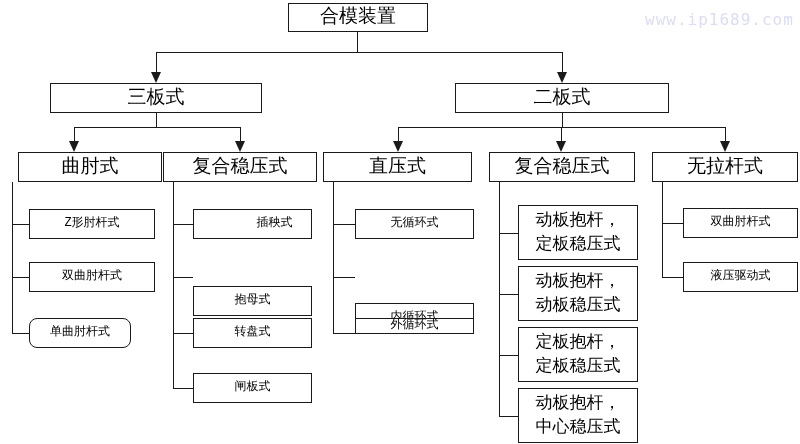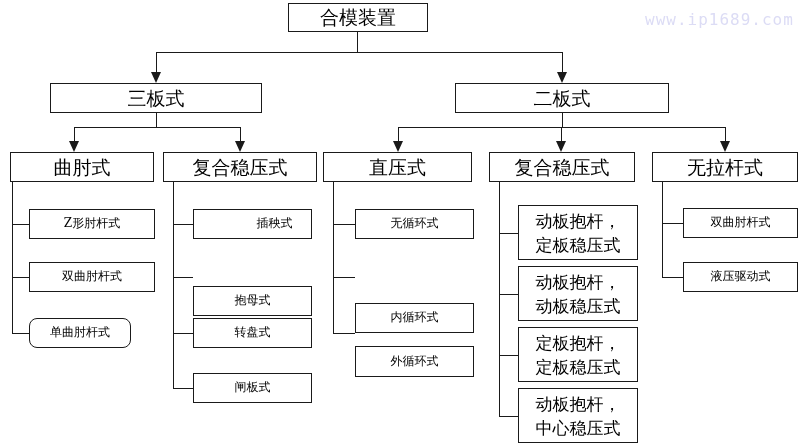--- a/index.html
+++ b/index.html
@@ -16,20 +16,21 @@
     box-sizing:border-box;
     border:1.5px solid #1a1a1a;
     background:#ffffff;
     display:flex;
     align-items:center;
     justify-content:center;
     text-align:left;
     font-size:19px;
     line-height:1.1;
     white-space:nowrap;
+    font-family:Liberation Mono, monospace;
   }
   .node.leaf{font-size:12px;}
   .node.twoline{
     flex-direction:column;
     font-size:17px;
     line-height:24px;
     justify-content:center;
   }
   .ln{position:absolute;background:#1a1a1a;}
   .arrow{
@@ -53,38 +54,38 @@
 
 <div id="canvas">
 
   <div class="watermark">www.ip1689.com</div>
 
   <div class="node" style="left:288px;top:3px;width:140px;height:29px;">合模装置</div>
 
   <div class="node" style="left:50px;top:83px;width:212px;height:30px;">三板式</div>
   <div class="node" style="left:455px;top:83px;width:214px;height:30px;">二板式</div>
 
-  <div class="node" style="left:10px;top:152px;width:144px;height:30px;">曲肘式</div>
+  <div class="node" style="left:18px;top:152px;width:144px;height:30px;">曲肘式</div>
   <div class="node" style="left:163px;top:152px;width:154px;height:30px;">复合稳压式</div>
   <div class="node" style="left:323px;top:152px;width:149px;height:30px;">直压式</div>
   <div class="node" style="left:489px;top:152px;width:146px;height:30px;">复合稳压式</div>
   <div class="node" style="left:652px;top:152px;width:146px;height:30px;">无拉杆式</div>
 
   <div class="node leaf" style="left:29px;top:209px;width:126px;height:30px;">Z形肘杆式</div>
   <div class="node leaf" style="left:29px;top:262px;width:126px;height:30px;">双曲肘杆式</div>
   <div class="node leaf" style="left:29px;top:318px;width:102px;height:30px;border-radius:8px;">单曲肘杆式</div>
 
   <div class="node leaf" style="left:193px;top:209px;width:119px;height:30px;padding-left:44px;">插秧式</div>
   <div class="node leaf" style="left:193px;top:262px;width:119px;height:30px;margin-top:24px;">抱母式</div>
   <div class="node leaf" style="left:193px;top:318px;width:119px;height:30px;">转盘式</div>
   <div class="node leaf" style="left:193px;top:373px;width:119px;height:30px;">闸板式</div>
 
   <div class="node leaf" style="left:355px;top:209px;width:119px;height:30px;">无循环式</div>
   <div class="node leaf" style="left:355px;top:262px;width:119px;height:30px;margin-top:41px;">内循环式</div>
-  <div class="node leaf" style="left:355px;top:318px;width:119px;height:31px;margin-top:28px;">外循环式</div>
+  <div class="node leaf" style="left:355px;top:318px;width:119px;height:16px;">外循环式</div>
 
   <div class="node twoline" style="left:518px;top:205px;width:120px;height:55px;">
     <div>动板抱杆，</div>
     <div>定板稳压式</div>
   </div>
   <div class="node twoline" style="left:518px;top:266px;width:120px;height:55px;">
     <div>动板抱杆，</div>
     <div>动板稳压式</div>
   </div>
   <div class="node twoline" style="left:518px;top:327px;width:120px;height:55px;">

